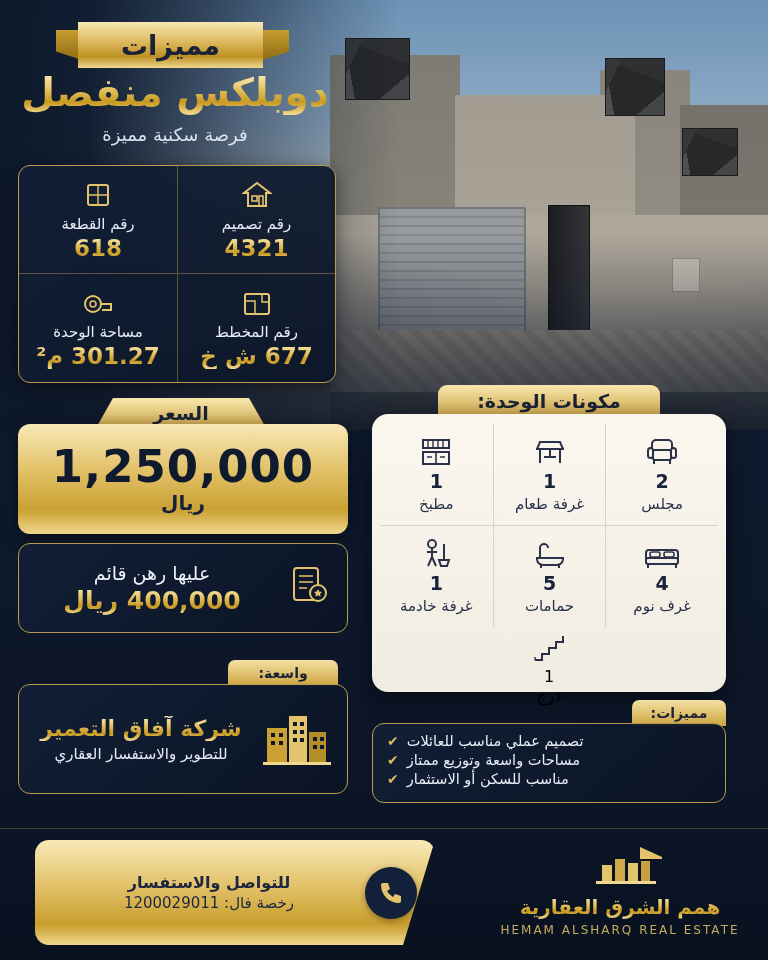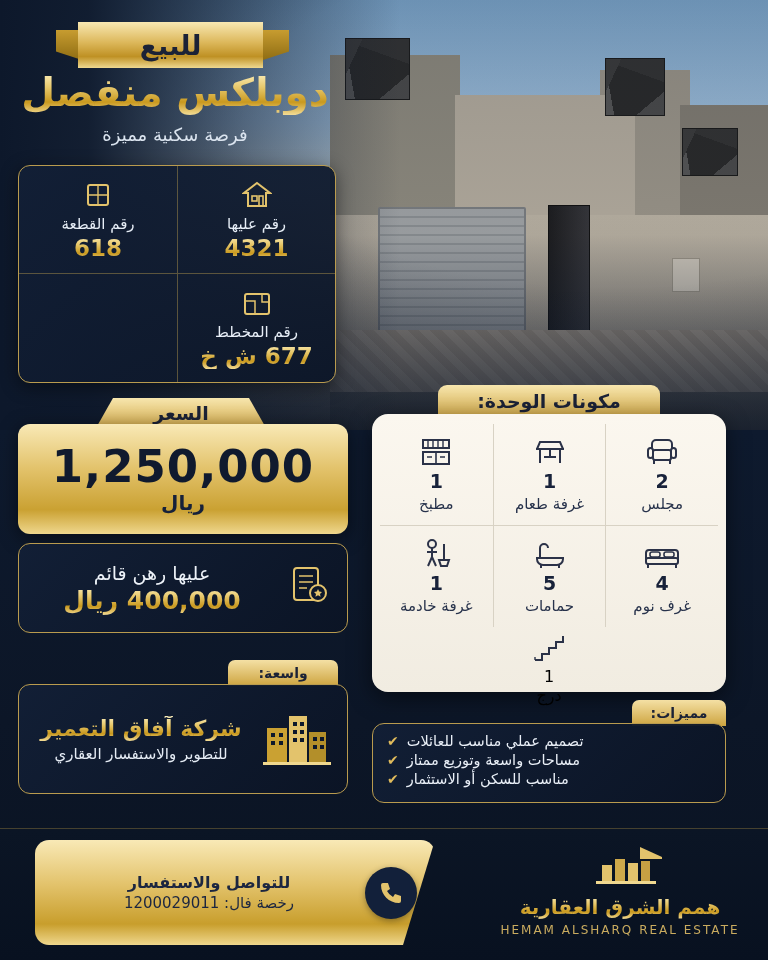--- a/index.html
+++ b/index.html
@@ -270,36 +270,36 @@
     <div class="driveway"></div>
     <div class="road"></div>
     <div class="overlay"></div>
     <div class="sky-left"></div>
   </div>
   <div class="lower-bg"></div>
 
   <div class="ribbon-tail-l"></div>
   <div class="ribbon-tail-r"></div>
   <div class="ribbon">
-    <span class="txt">للبيع</span>
+    <span class="txt">مميزات</span>
   </div>
   <div class="headline goldtext">دوبلكس منفصل</div>
   <div class="subheadline">فرصة سكنية مميزة</div>
 
   <div class="specs">
 
     <div class="spec">
       <span class="ic">
         <svg width="30" height="28" viewBox="0 0 30 28">
             <path d="M15 2 L28 12 h-4 v13 H6 V12 H2 Z" fill="none" stroke="#e3c36c" stroke-width="2"></path>
             <rect x="10" y="15" width="5" height="5" fill="none" stroke="#e3c36c" stroke-width="1.6"></rect>
             <rect x="17" y="15" width="4" height="10" fill="none" stroke="#e3c36c" stroke-width="1.6"></rect>
           </svg>
       </span>
-      <span class="lbl">رقم عليها</span>
+      <span class="lbl">رقم تصميم</span>
       <span class="val goldtext">4321</span>
     </div>
 
     <div class="spec">
       <span class="ic">
         <svg width="28" height="28" viewBox="0 0 28 28">
             <rect x="4" y="4" width="20" height="20" rx="2" fill="none" stroke="#e3c36c" stroke-width="2"></rect>
             <path d="M14 4 v20 M4 14 h20" stroke="#e3c36c" stroke-width="1.4"></path>
           </svg>
       </span>
@@ -311,20 +311,31 @@
       <span class="ic">
         <svg width="30" height="26" viewBox="0 0 30 26">
             <rect x="3" y="3" width="24" height="20" rx="2" fill="none" stroke="#e3c36c" stroke-width="2"></rect>
             <path d="M3 10 h10 v13 M20 3 v8 h7" stroke="#e3c36c" stroke-width="1.5" fill="none"></path>
           </svg>
       </span>
       <span class="lbl">رقم المخطط</span>
       <span class="val goldtext">677 ش خ</span>
     </div>
 
+    <div class="spec">
+      <span class="ic">
+        <svg width="32" height="26" viewBox="0 0 32 26">
+            <circle cx="11" cy="13" r="8" fill="none" stroke="#e3c36c" stroke-width="2"></circle>
+            <circle cx="11" cy="13" r="3" fill="none" stroke="#e3c36c" stroke-width="1.6"></circle>
+            <path d="M19 13 h10 v6 h-9" fill="none" stroke="#e3c36c" stroke-width="2"></path>
+          </svg>
+      </span>
+      <span class="lbl">مساحة الوحدة</span>
+      <span class="val goldtext">301.27 م²</span>
+    </div>
   </div>
 
   <div class="price-tab">السعر</div>
   <div class="price-card">
     <div class="amount">1,250,000</div>
     <div class="cur">ريال</div>
   </div>
 
   <div class="mortgage">
     <span>

